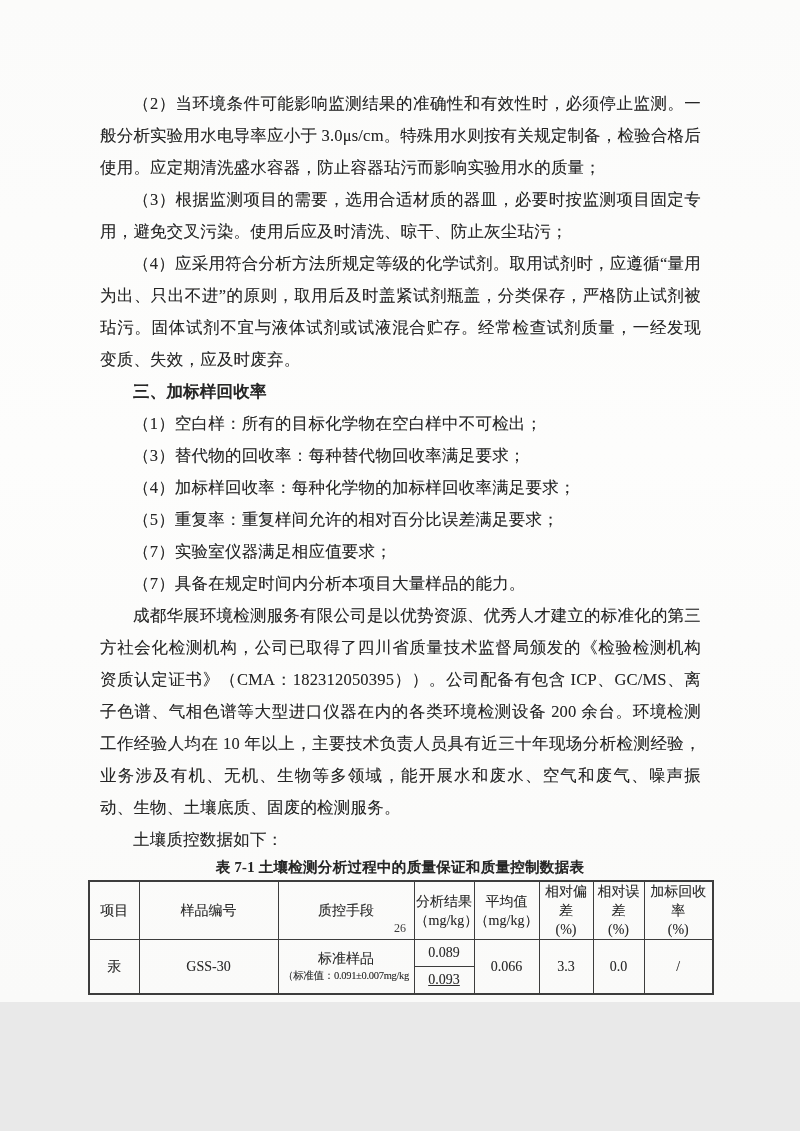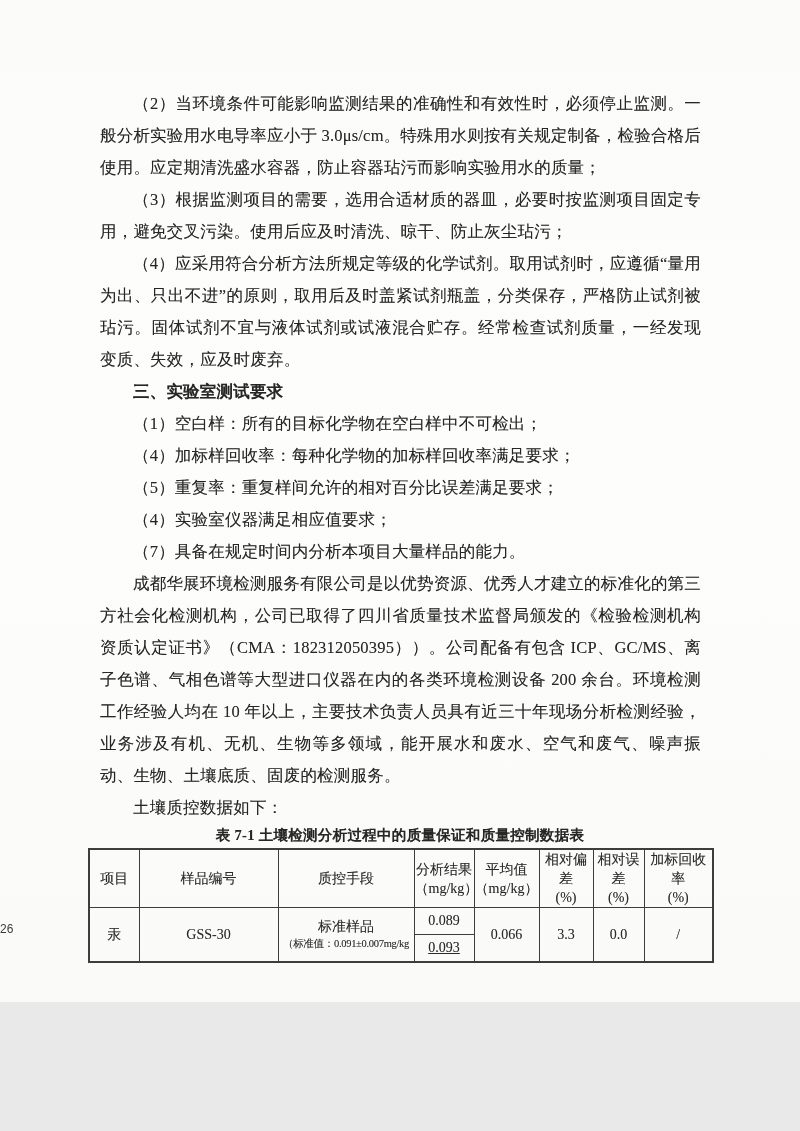--- a/index.html
+++ b/index.html
@@ -40,41 +40,42 @@
     overflow:hidden;
   }
   tr.hdr td{height:56px;}
   tr.sub1 td{height:26px;}
   tr.sub2 td{height:26px;text-decoration:underline;}
   .h-line{display:block;line-height:19px;}
   .qc-l1{display:block;line-height:18px;font-size:14px;}
   .qc-l2{display:block;line-height:16px;font-size:10.5px;white-space:nowrap;letter-spacing:-0.3px;}
   .page-number{
     position:absolute;left:0;right:0;bottom:66px;
-    text-align:left;
-    font-family:Liberation Sans, sans-serif;
+    text-align:center;
+    font-family:Liberation Serif, serif;
     font-size:12px;color:#3a3a3a;
   }
 </style>
 </head>
 <body>
 
 <div class="page">
   <div class="content">
 
     <p class="para">（2）当环境条件可能影响监测结果的准确性和有效性时，必须停止监测。一般分析实验用水电导率应小于 3.0μs/cm。特殊用水则按有关规定制备，检验合格后使用。应定期清洗盛水容器，防止容器玷污而影响实验用水的质量；</p>
     <p class="para">（3）根据监测项目的需要，选用合适材质的器皿，必要时按监测项目固定专用，避免交叉污染。使用后应及时清洗、晾干、防止灰尘玷污；</p>
     <p class="para">（4）应采用符合分析方法所规定等级的化学试剂。取用试剂时，应遵循“量用为出、只出不进”的原则，取用后及时盖紧试剂瓶盖，分类保存，严格防止试剂被玷污。固体试剂不宜与液体试剂或试液混合贮存。经常检查试剂质量，一经发现变质、失效，应及时废弃。</p>
 
-    <p class="para heading">三、实验室测试要求</p>
+    <p class="para heading">三、加标样回收率</p>
 
     <p class="para">（1）空白样：所有的目标化学物在空白样中不可检出；</p>
+    <p class="para">（3）替代物的回收率：每种替代物回收率满足要求；</p>
     <p class="para">（4）加标样回收率：每种化学物的加标样回收率满足要求；</p>
     <p class="para">（5）重复率：重复样间允许的相对百分比误差满足要求；</p>
-    <p class="para">（4）实验室仪器满足相应值要求；</p>
+    <p class="para">（7）实验室仪器满足相应值要求；</p>
     <p class="para">（7）具备在规定时间内分析本项目大量样品的能力。</p>
 
     <p class="para">成都华展环境检测服务有限公司是以优势资源、优秀人才建立的标准化的第三方社会化检测机构，公司已取得了四川省质量技术监督局颁发的《检验检测机构资质认定证书》（CMA：182312050395））。公司配备有包含 ICP、GC/MS、离子色谱、气相色谱等大型进口仪器在内的各类环境检测设备 200 余台。环境检测工作经验人均在 10 年以上，主要技术负责人员具有近三十年现场分析检测经验，业务涉及有机、无机、生物等多领域，能开展水和废水、空气和废气、噪声振动、生物、土壤底质、固废的检测服务。</p>
 
     <p class="para">土壤质控数据如下：</p>
 
     <div class="table-block">
       <p class="caption">表 7-1  土壤检测分析过程中的质量保证和质量控制数据表</p>
 
       <table class="qc">

